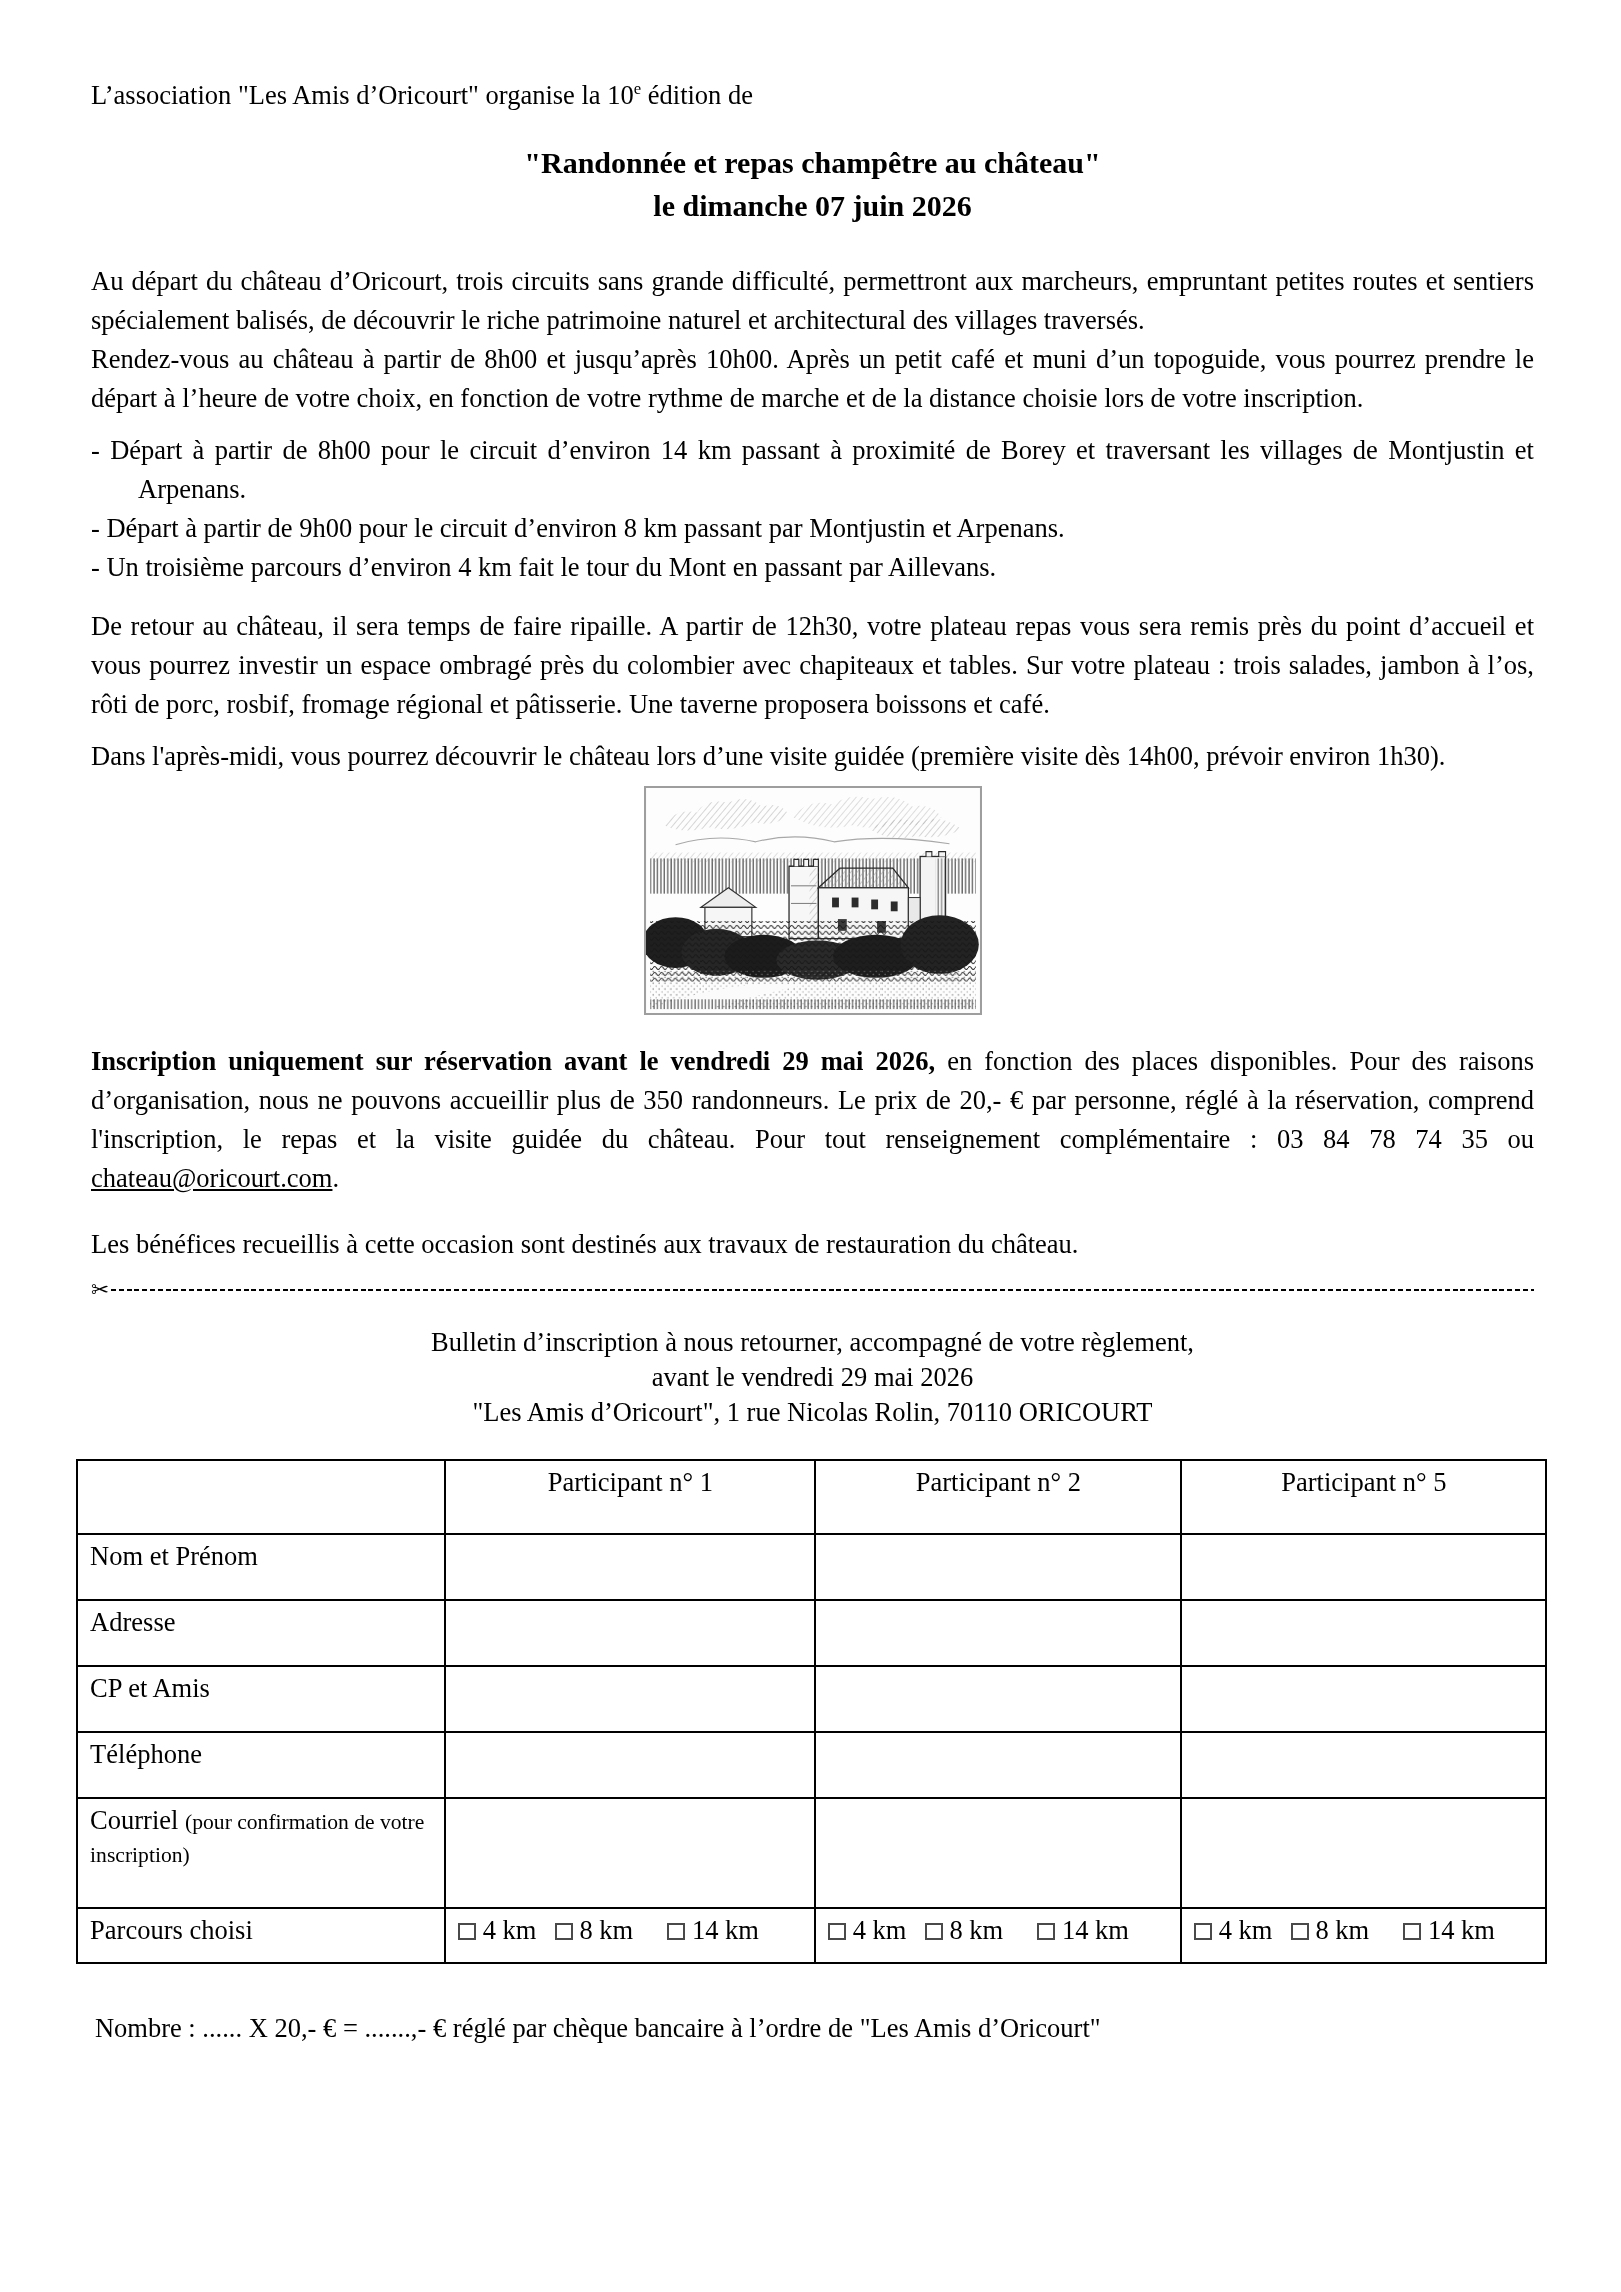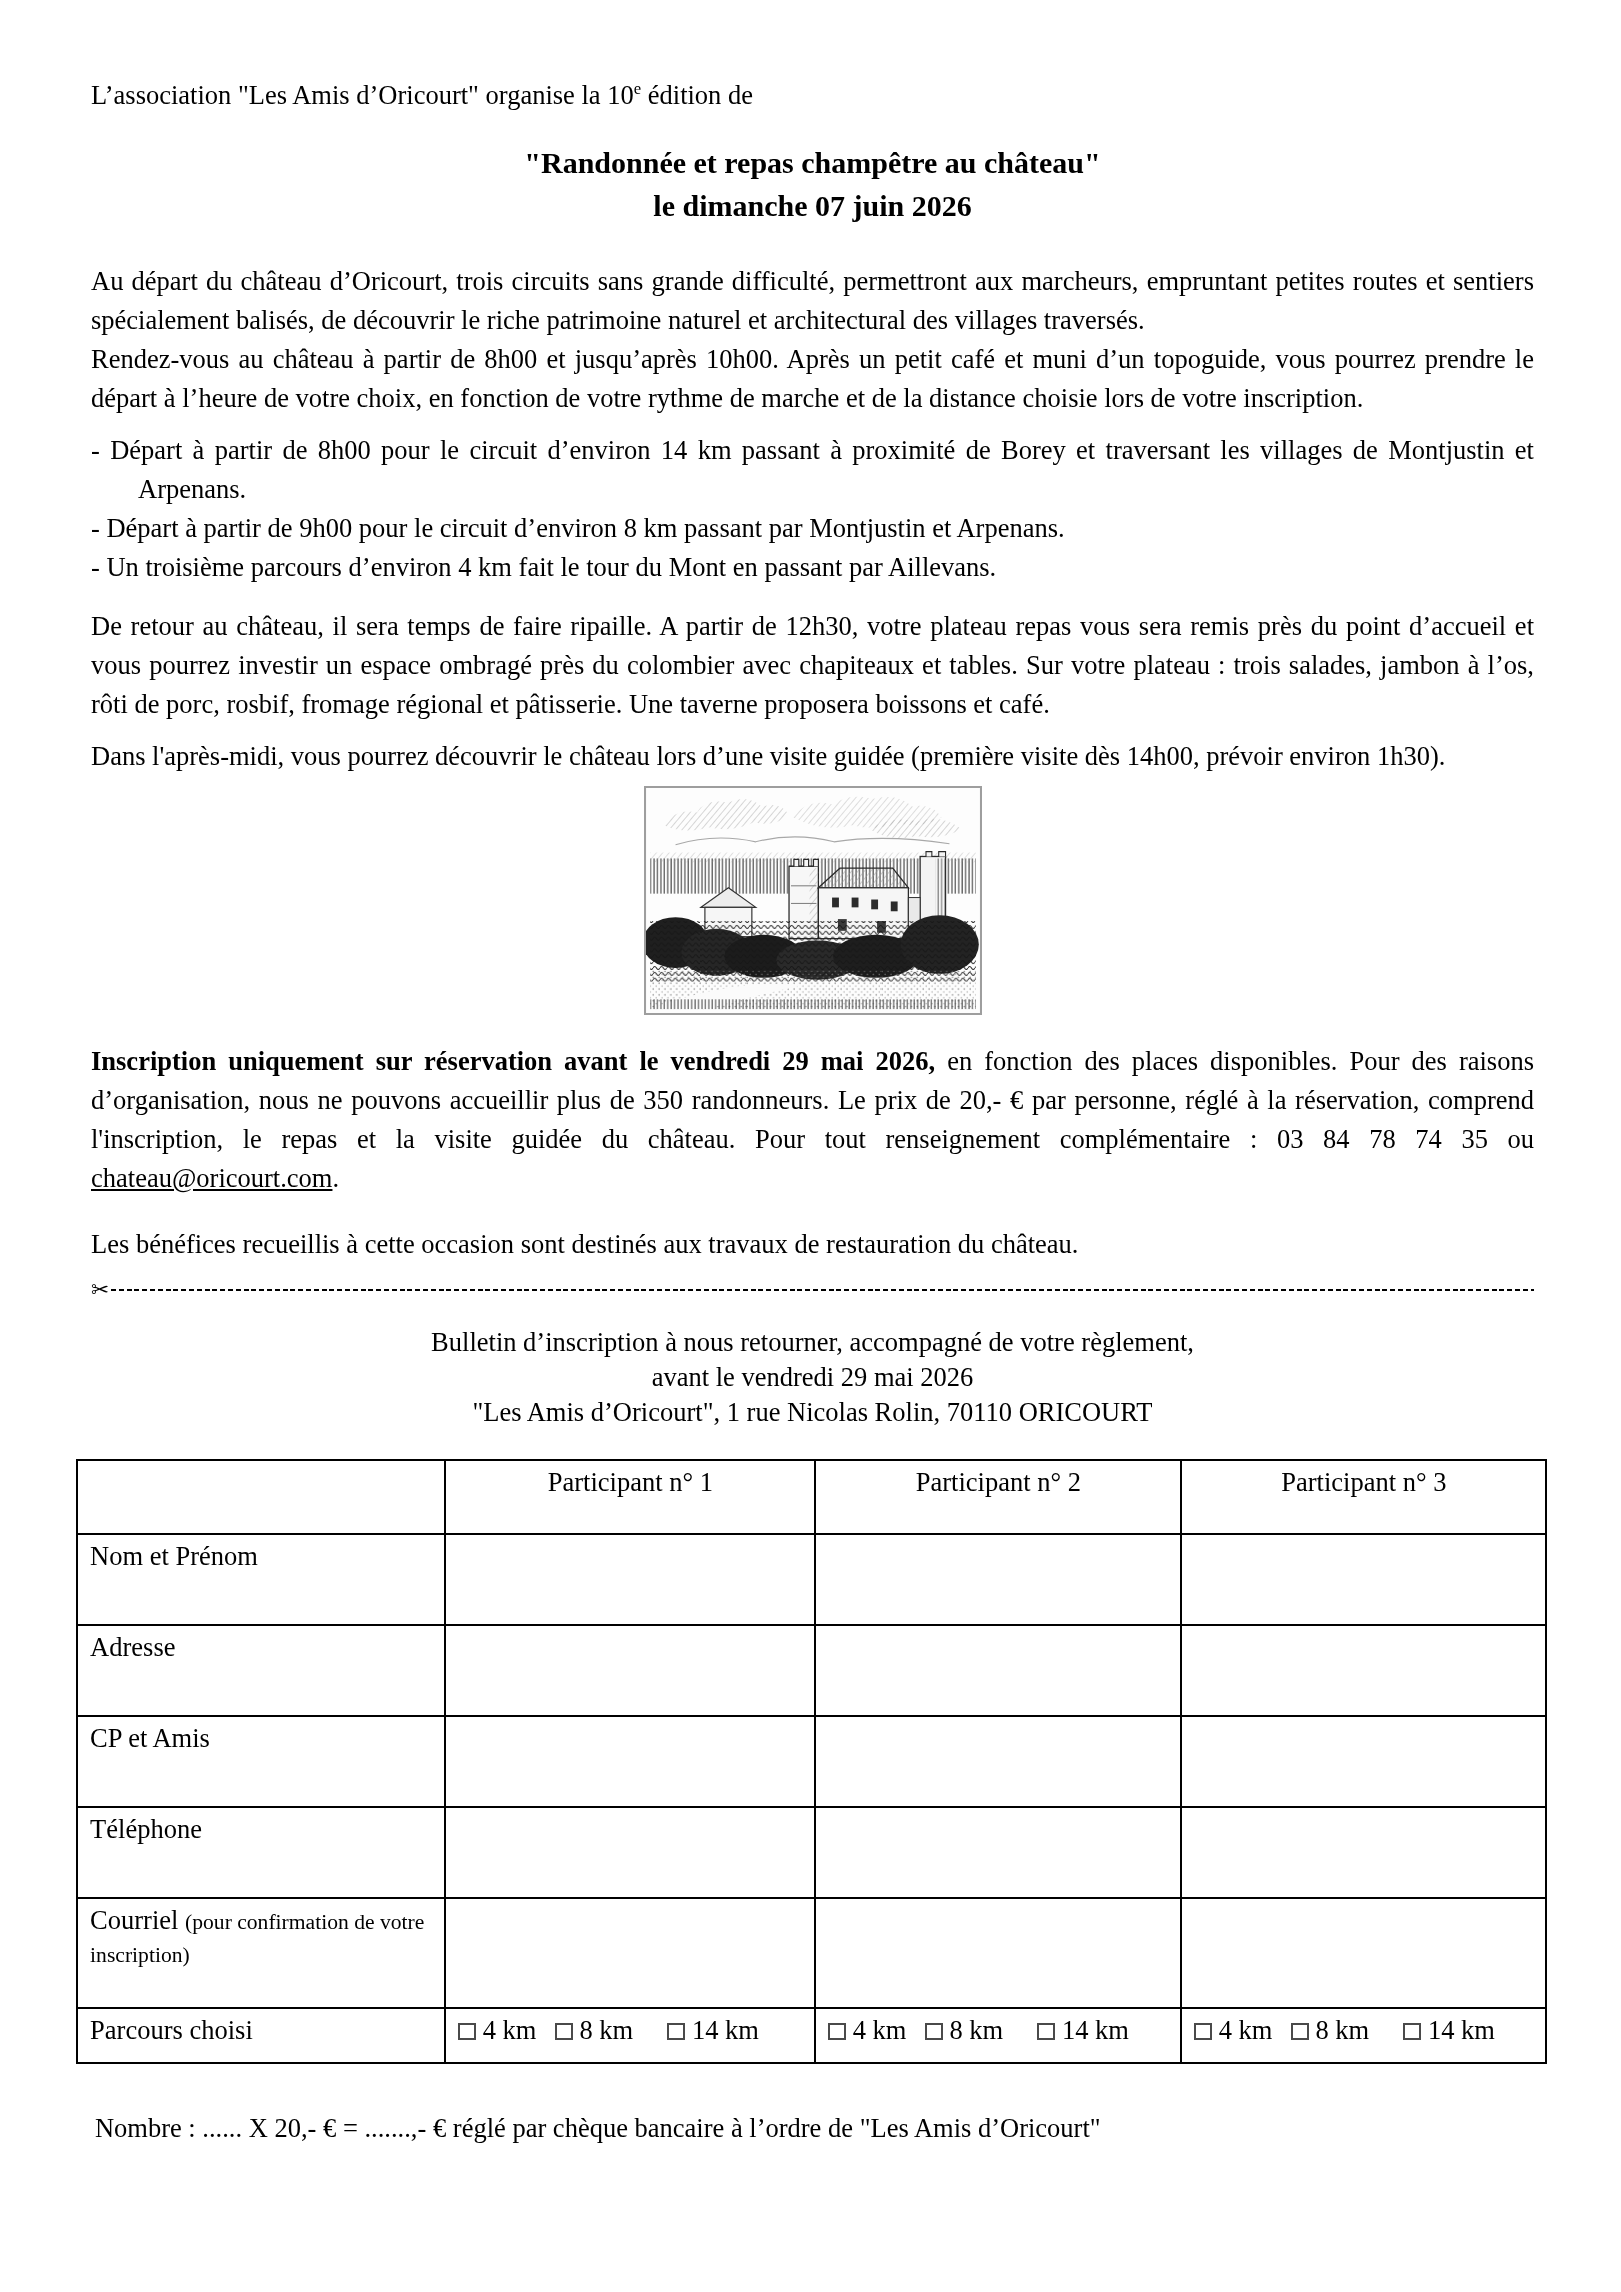--- a/index.html
+++ b/index.html
@@ -35,21 +35,21 @@
   table.reg{
     border-collapse:collapse;
     margin:29px 0 4px -14.7px;
     width:1468px;
     table-layout:fixed;
   }
   table.reg{border:2.9px solid #000;}
   table.reg td{border:2px solid #000;vertical-align:top;padding:5.9px 11.8px;font-size:26.5px;line-height:33px;}
   table.reg tr.head td{border-bottom:2.9px solid #000;text-align:center;}
   col.c1{width:368px;} col.c2{width:370px;} col.c3{width:366px;} col.c4{width:365px;}
-  tr.r-head{height:74px;} tr.r-std{height:91px;} tr.r-mail{height:110px;} tr.r-parc{height:55px;}
+  tr.r-head{height:74px;} tr.r-std{height:66px;} tr.r-mail{height:110px;} tr.r-parc{height:55px;}
   .note{font-size:21.6px;line-height:27.4px;}
   .parcours-cell{white-space:nowrap;padding-left:7.8px;}
   .cb{display:inline-block;width:13.7px;height:13.7px;border:2px solid #4a4a4a;margin-right:6.9px;vertical-align:-1px;background:#fff;}
   .opt{margin-right:11.8px;}
   .opt-last{margin-left:15.7px;}
   .footer-line{margin-top:45px;margin-left:3.9px;font-size:26.5px;}
 </style>
 </head>
 <body>
 
@@ -150,21 +150,21 @@
         <col class="c1">
         <col class="c2">
         <col class="c3">
         <col class="c4">
       </colgroup>
     <tbody>
         <tr class="head r-head">
       <td></td>
       <td>Participant n° 1</td>
       <td>Participant n° 2</td>
-      <td>Participant n° 3</td>
+      <td>Participant n° 5</td>
     </tr>
     <tr class="r-std">
       <td>Nom et Prénom</td>
       <td></td>
       <td></td>
       <td></td>
     </tr>
     <tr class="r-std">
       <td>Adresse</td>
       <td></td>

